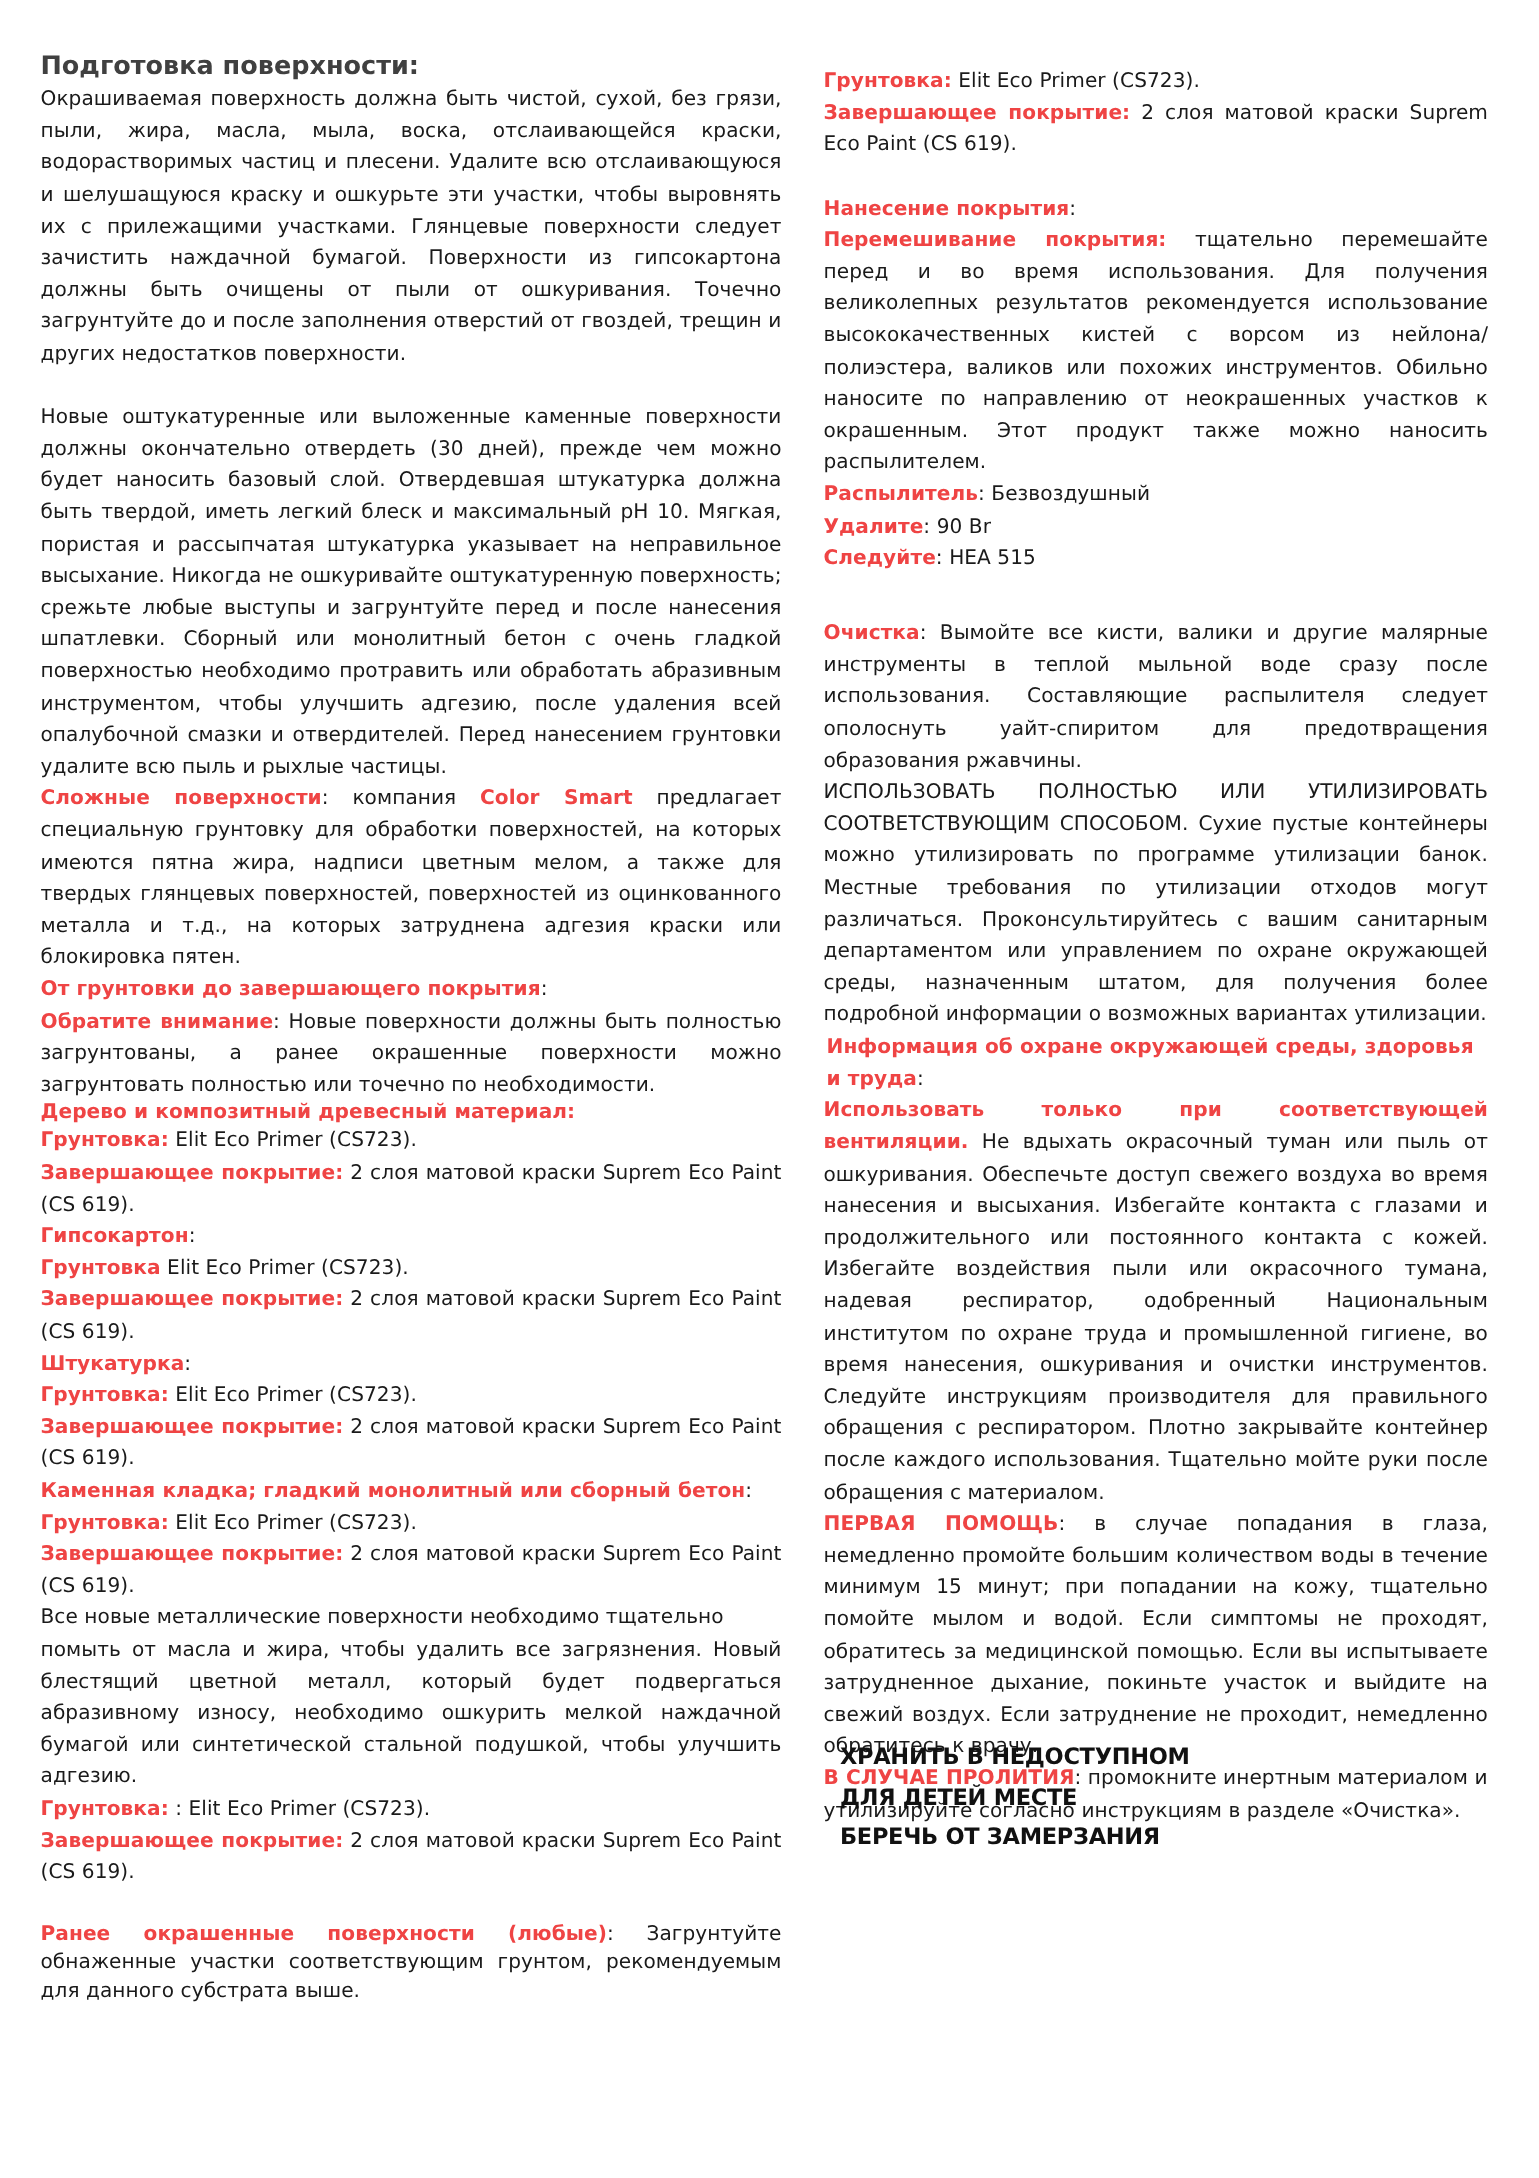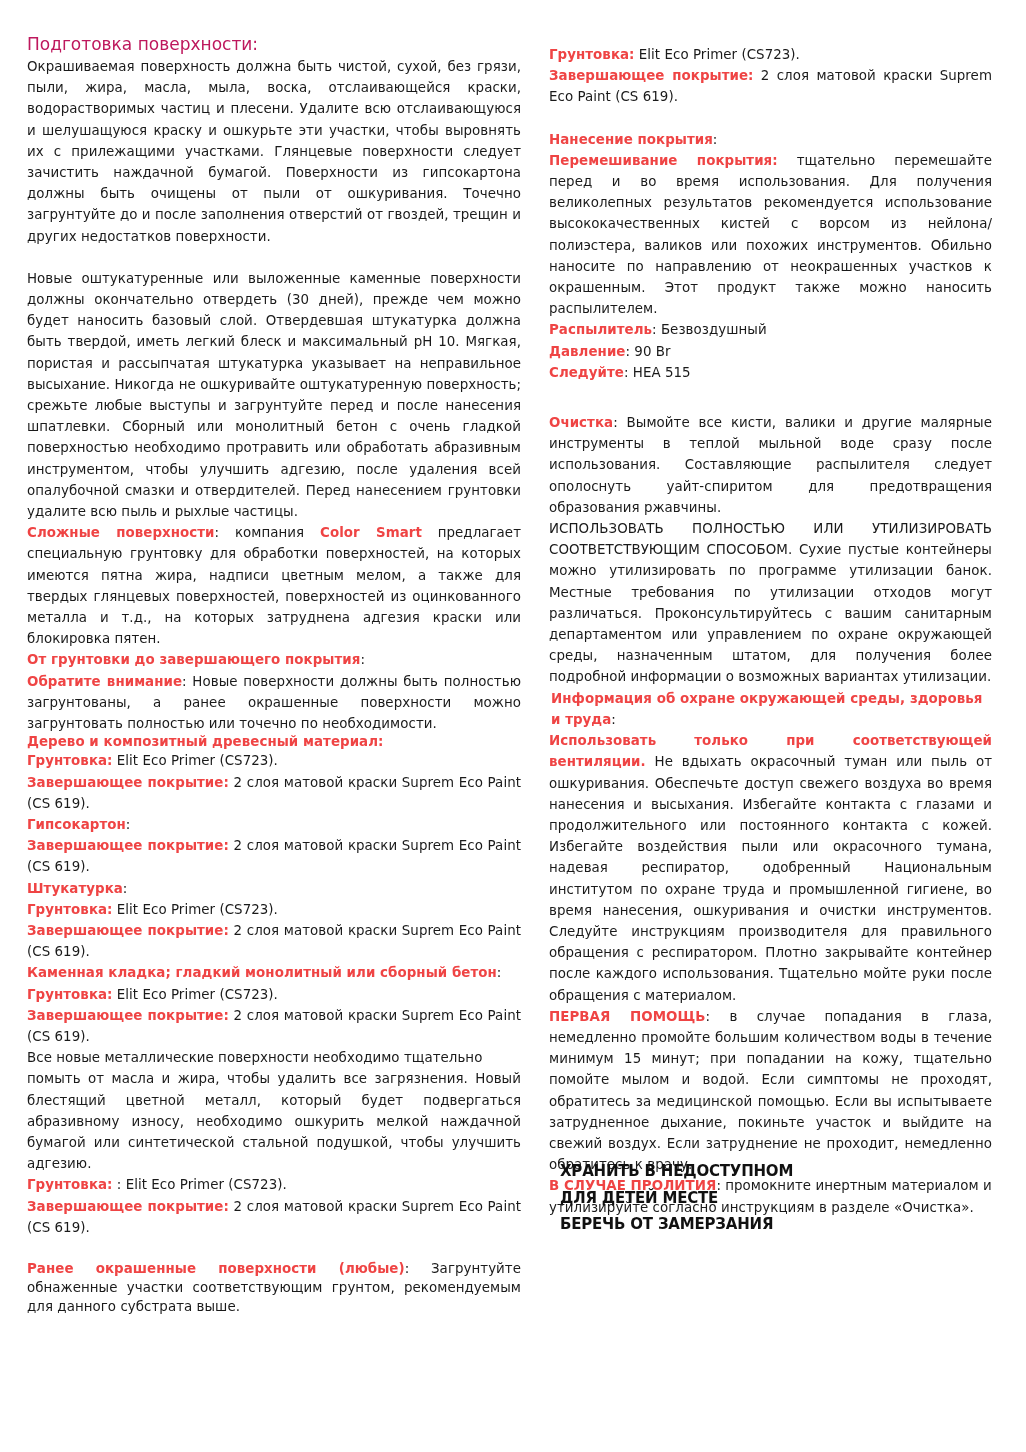--- a/index.html
+++ b/index.html
@@ -8,21 +8,21 @@
       font-family: "DejaVu Sans", sans-serif; color: #1a1a1a;
     }
     .col { position: absolute; top: 0; }
     .col-left { left: 27px; width: 494px; top: 33px; }
     .col-right { left: 549px; width: 443px; top: 44px; }
     p {
       margin: 0; font-size: 13.4px; line-height: 21.2px;
       text-align: justify; letter-spacing: 0.05px;
     }
     .b { font-weight: bold; color: #ef4444; }
-    .h1 { font-size: 17px; line-height: 22px; margin-bottom: 1px; font-weight: normal; color: #be185d; }
+    .h1 { font-size: 17px; line-height: 22px; margin-bottom: 1px; font-weight: bold; color: #404040; }
     .gap { height: 21px; }
     .tight { line-height: 16px; }
     .nojust { text-align: left; }
     .store {
       position: absolute; left: 560px; width: 420px; top: 1158px;
       text-align: center; font-family: "DejaVu Sans", sans-serif;
       font-size: 15px; line-height: 26.5px; font-weight: bold; color: #111;
       letter-spacing: -0.2px;
     }
     .store div { text-align: left; }
@@ -45,20 +45,21 @@
   <p><span class="b">Обратите внимание</span><span>: Новые поверхности должны быть полностью загрунтованы, а ранее окрашенные поверхности можно загрунтовать полностью или точечно по необходимости.</span></p>
 
   <div>
     <p class="tight nojust"><span class="b">Дерево и композитный древесный материал:</span><span></span></p>
     <p><span class="b">Грунтовка:</span><span> Elit Eco Primer (CS723).</span></p>
     <p><span class="b">Завершающее покрытие:</span><span> 2 слоя матовой краски Suprem Eco Paint (CS 619).</span></p>
   </div>
 
   <div>
     <p class="nojust"><span class="b">Гипсокартон</span><span>:</span></p>
+    <p><span class="b">Грунтовка</span><span> Elit Eco Primer (CS723).</span></p>
     <p><span class="b">Завершающее покрытие:</span><span> 2 слоя матовой краски Suprem Eco Paint (CS 619).</span></p>
   </div>
 
   <div>
     <p class="nojust"><span class="b">Штукатурка</span><span>:</span></p>
     <p><span class="b">Грунтовка:</span><span> Elit Eco Primer (CS723).</span></p>
     <p><span class="b">Завершающее покрытие:</span><span> 2 слоя матовой краски Suprem Eco Paint (CS 619).</span></p>
   </div>
 
   <div>
@@ -80,21 +81,21 @@
 
 <div class="col col-right">
   <p class="nojust"><span class="b">Грунтовка:</span><span> Elit Eco Primer (CS723).</span></p>
   <p><span class="b">Завершающее покрытие:</span><span> 2 слоя матовой краски Suprem Eco Paint (CS 619).</span></p>
   <div class="gap"></div>
 
   <p class="nojust"><span class="b">Нанесение покрытия</span><span>:</span></p>
   <p><span class="b">Перемешивание покрытия:</span><span> тщательно перемешайте перед и во время использования. Для получения великолепных результатов рекомендуется использование высококачественных кистей с ворсом из нейлона/полиэстера, валиков или похожих инструментов. Обильно наносите по направлению от неокрашенных участков к окрашенным. Этот продукт также можно наносить распылителем.</span></p>
 
   <p class="nojust"><span class="b">Распылитель</span><span>: Безвоздушный</span></p>
-  <p class="nojust"><span class="b">Давление</span><span>: 90 Br</span></p>
+  <p class="nojust"><span class="b">Удалите</span><span>: 90 Br</span></p>
   <p class="nojust"><span class="b">Следуйте</span><span>: HEA 515</span></p>
   <div class="gap" style="height:29px"></div>
 
   <p><span class="b">Очистка</span><span>: Вымойте все кисти, валики и другие малярные инструменты в теплой мыльной воде сразу после использования. Составляющие распылителя следует ополоснуть уайт-спиритом для предотвращения образования ржавчины.</span></p>
 
   <p>ИСПОЛЬЗОВАТЬ ПОЛНОСТЬЮ ИЛИ УТИЛИЗИРОВАТЬ СООТВЕТСТВУЮЩИМ СПОСОБОМ. Сухие пустые контейнеры можно утилизировать по программе утилизации банок. Местные требования по утилизации отходов могут различаться.  Проконсультируйтесь с вашим санитарным департаментом или управлением по охране окружающей среды, назначенным штатом, для получения более подробной информации о возможных вариантах утилизации.</p>
 
   <p class="nojust" style="padding-left:2px"><span class="b">Информация об охране окружающей среды, здоровья и труда</span><span>:</span></p>
   <p><span class="b">Использовать только при соответствующей вентиляции.</span><span> Не вдыхать окрасочный туман или пыль от ошкуривания. Обеспечьте доступ свежего воздуха во время нанесения и высыхания. Избегайте контакта с глазами и продолжительного или постоянного контакта с кожей. Избегайте воздействия пыли или окрасочного тумана, надевая респиратор, одобренный Национальным институтом по охране труда и промышленной гигиене, во время нанесения, ошкуривания и очистки инструментов. Следуйте инструкциям производителя для правильного обращения с респиратором. Плотно закрывайте контейнер после каждого использования. Тщательно мойте руки после обращения с материалом.</span></p>
 

